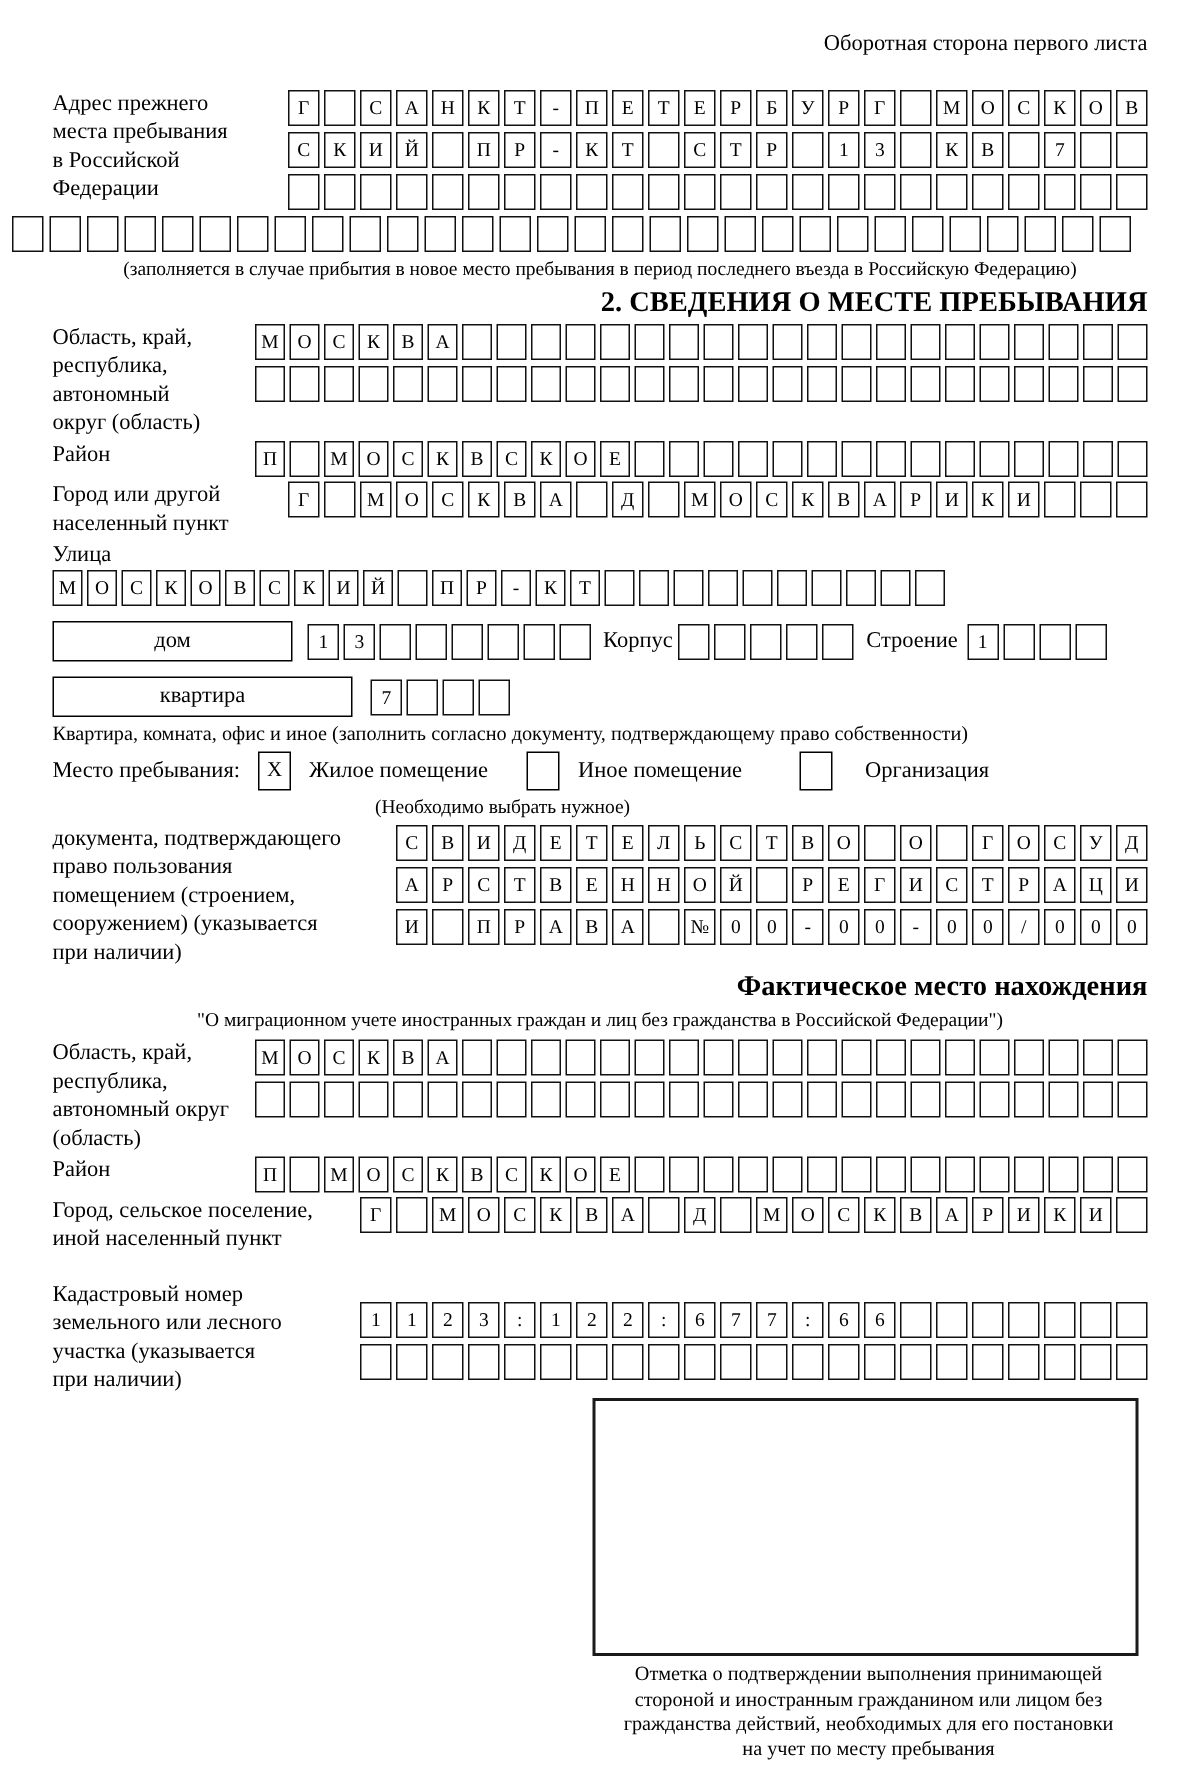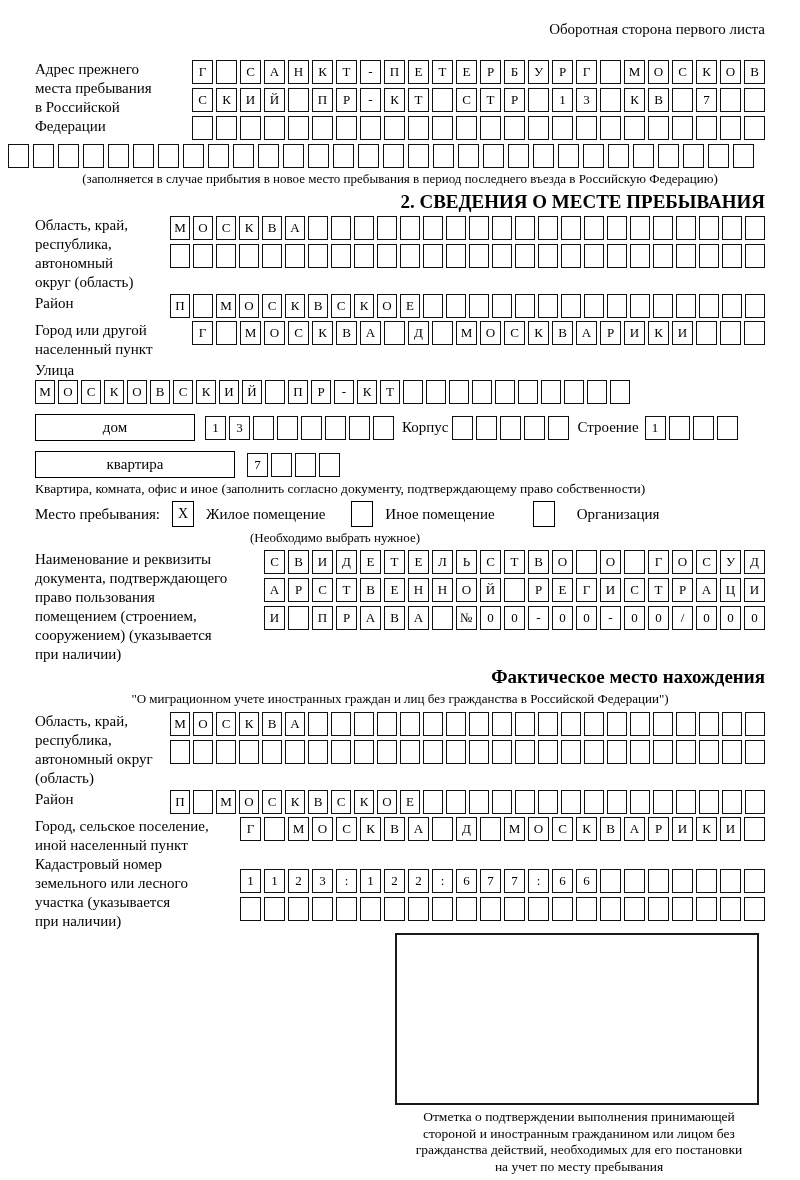--- a/index.html
+++ b/index.html
@@ -398,21 +398,20 @@
     <span>Жилое помещение</span>
     <span class="chk" style="margin:0 12px 0 26px;"></span>
     <span>Иное помещение</span>
     <span class="chk" style="margin:0 22px 0 38px;"></span>
     <span>Организация</span>
   </div>
   <div class="caption" style="width:600px;">(Необходимо выбрать нужное)</div>
 
   <div class="frow" style="margin-top:4px;">
     <div class="lbl grow">
-        <div>Наименование и реквизиты</div>
         <div>документа, подтверждающего</div>
         <div>право пользования</div>
         <div>помещением (строением,</div>
         <div>сооружением) (указывается</div>
         <div>при наличии)</div>
       </div>
     <div class="cellcol">
       <div class="cellrow">
           <div class="cell">С</div>
           <div class="cell">В</div>
@@ -613,21 +612,21 @@
         <div class="cell">В</div>
         <div class="cell">А</div>
         <div class="cell">Р</div>
         <div class="cell">И</div>
         <div class="cell">К</div>
         <div class="cell">И</div>
         <div class="cell"></div>
       </div>
   </div>
 
-  <div class="frow" style="margin-top:0;">
+  <div class="frow" style="margin-top:18px;">
     <div class="lbl grow">
         <div>Кадастровый номер</div>
         <div>земельного или лесного</div>
         <div>участка (указывается</div>
         <div>при наличии)</div>
       </div>
     <div class="cellcol" style="margin-top:14px;">
       <div class="cellrow">
           <div class="cell">1</div>
           <div class="cell">1</div>

